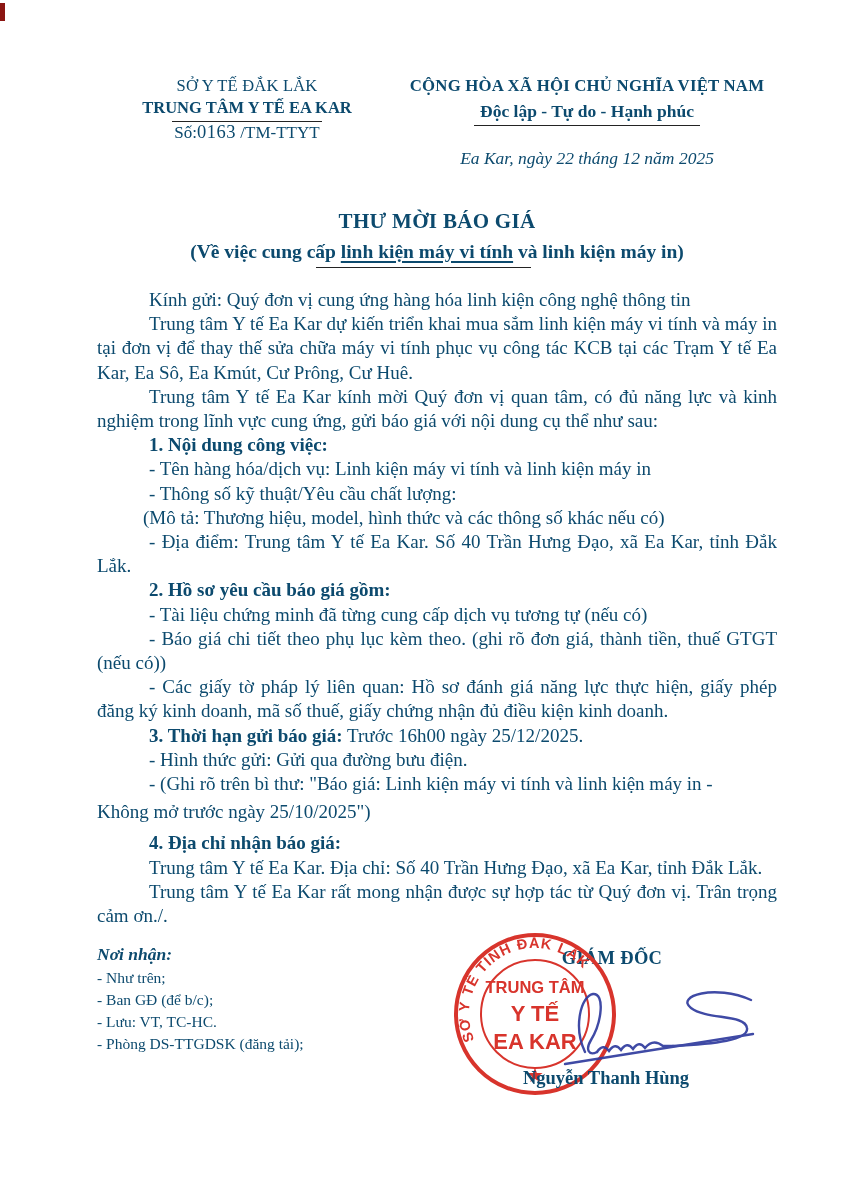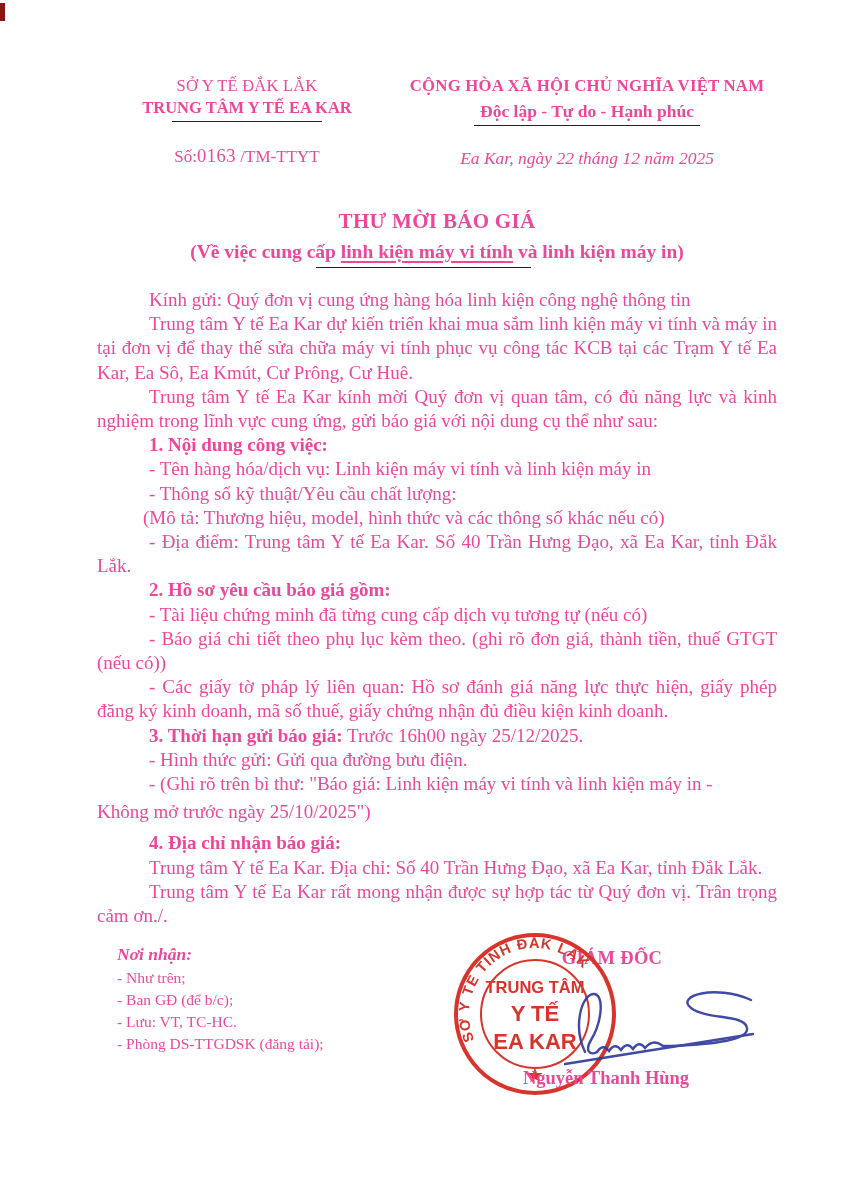--- a/index.html
+++ b/index.html
@@ -1,32 +1,32 @@
 <!DOCTYPE html>
 <html><head>
 <meta charset="utf-8">
 <style>
   html,body{margin:0;padding:0;background:#e8e8e8;}
   .page{
     width:849px;height:1200px;background:#ffffff;position:relative;
     margin:0 auto;box-sizing:border-box;
     padding:76px 72px 0 97px;
     font-family:"Liberation Serif","DejaVu Serif",serif;
-    color:#ec4899;overflow:hidden;
+    color:#0c4a6e;overflow:hidden;
   }
   .corner-mark{position:absolute;left:0;top:3px;width:5px;height:18px;background:#8b1512;}
 
   
   .hdr{display:flex;}
   .hdr-left{width:300px;text-align:center;}
   .hdr-right{flex:1;text-align:center;}
   .dept{font-size:16.5px;letter-spacing:.2px;}
   .org{font-size:16.5px;font-weight:bold;margin-top:2px;}
   .org-rule{width:150px;border-bottom:1.5px solid #232323;margin:3px auto 0;}
-  .doc-no{margin-top:24px;font-size:17px;}
+  .doc-no{font-size:17px;}
   .doc-no-val{font-size:18.5px;letter-spacing:.5px;}
   .national{font-size:16.8px;font-weight:bold;letter-spacing:.2px;}
   .motto{display:inline-block;font-size:17.5px;font-weight:bold;
          border-bottom:1.5px solid #232323;padding:0 6px 3px;margin-top:5px;}
   .dateline{font-style:italic;font-size:17.5px;margin-top:22px;}
 
   
   .title-wrap{text-align:center;margin-top:40px;}
   .title-main{font-size:21px;font-weight:bold;letter-spacing:.3px;}
   .title-sub{font-size:19.5px;font-weight:bold;margin-top:7px;}
@@ -38,21 +38,21 @@
   .body p{margin:0;text-indent:52px;}
   .body p.small-ind{text-indent:46px;}
   .body p.noind{text-indent:0;}
   .b{font-weight:bold;}
   .gap-s{margin-top:4px !important;}
   .gap-m{margin-top:7px !important;}
   .salutation{margin-bottom:10px;}
 
   
   .footer{position:relative;height:250px;margin-top:12px;}
-  .recipients{position:absolute;left:20px;top:4px;width:310px;}
+  .recipients{position:absolute;left:0;top:4px;width:310px;}
   .rec-h{font-weight:bold;font-style:italic;font-size:17.5px;margin-bottom:2px;}
   .rec-i{font-size:15.5px;line-height:1.42;}
   .sig-title{position:absolute;left:405px;top:8px;width:220px;text-align:center;
              font-weight:bold;font-size:18.5px;letter-spacing:.3px;}
   .stamp{position:absolute;left:353px;top:-12px;width:170px;height:172px;}
   .sign-svg{position:absolute;left:458px;top:42px;width:200px;height:88px;}
   .sig-name{position:absolute;left:394px;top:128px;width:230px;text-align:center;
             font-weight:bold;font-size:18.5px;}
   .stamp text{font-family:"Liberation Sans","DejaVu Sans",sans-serif;font-weight:bold;}
 </style>

